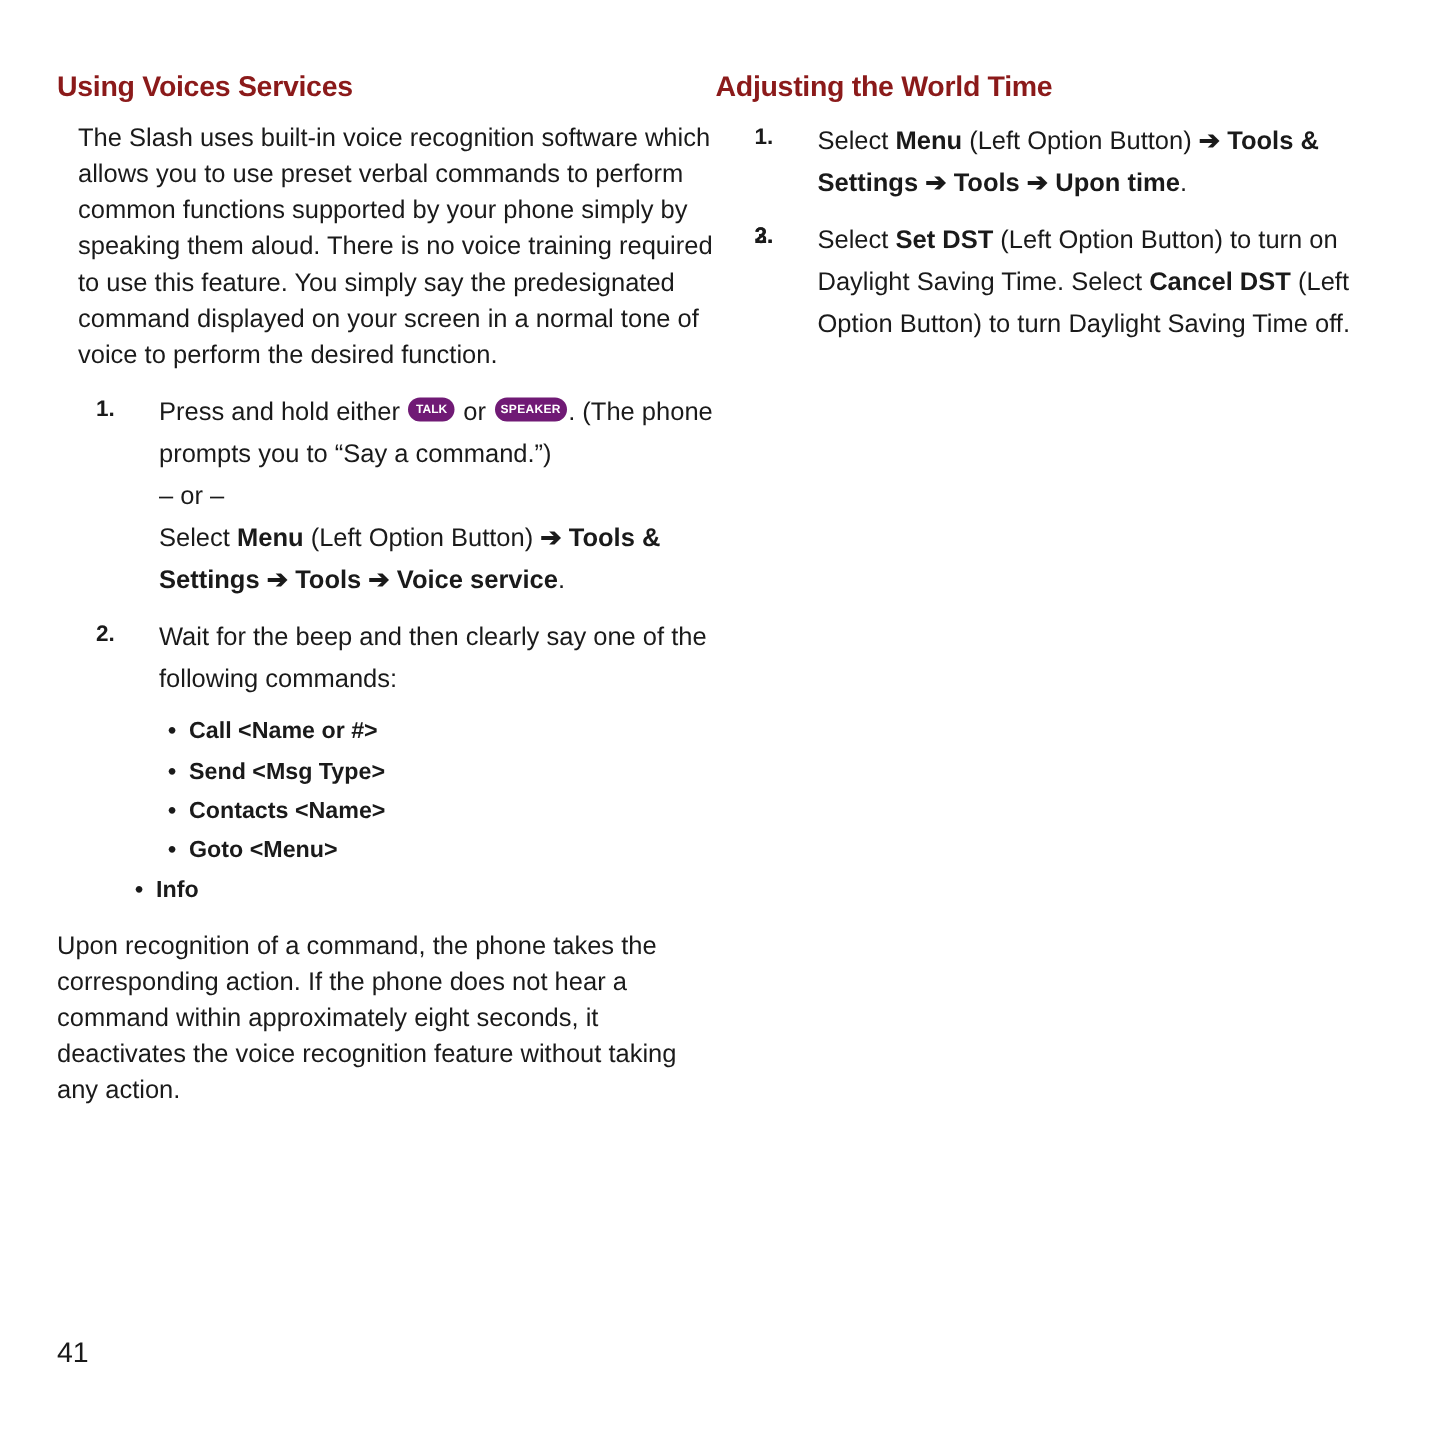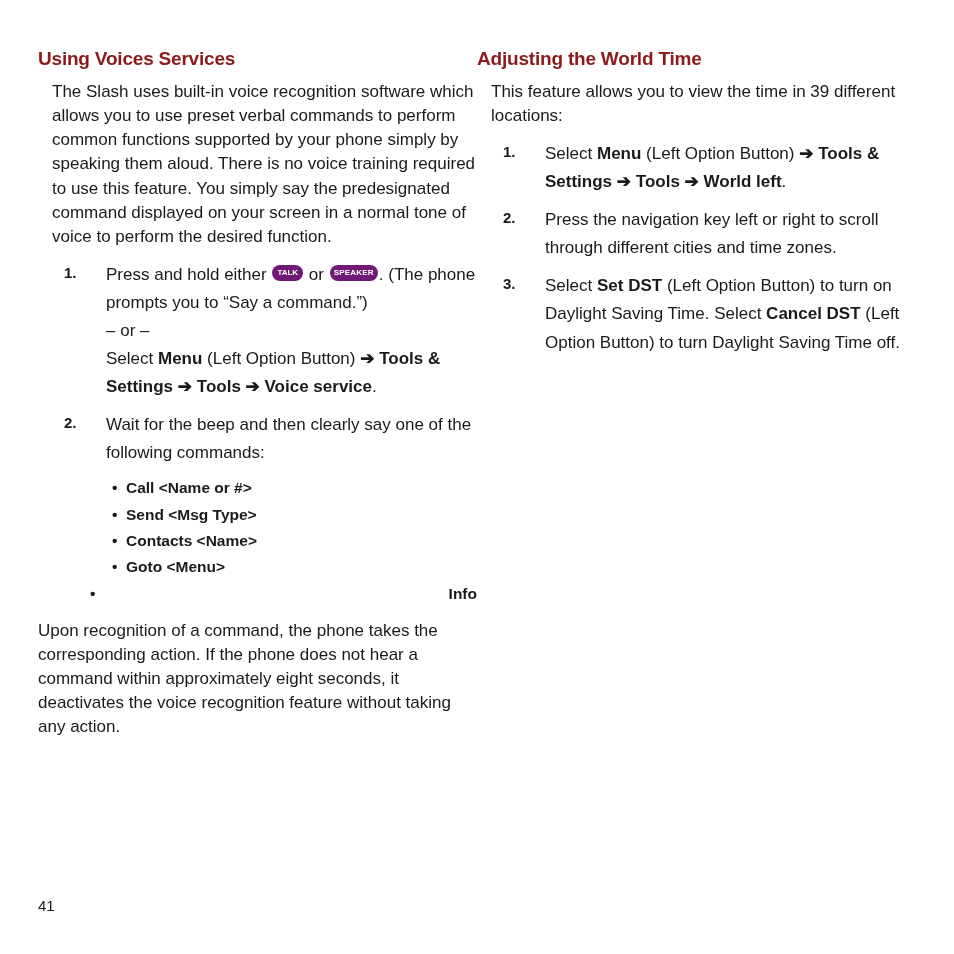--- a/index.html
+++ b/index.html
@@ -106,37 +106,36 @@
   }
   ul.voice-commands li::before {
     content: "•";
     position: absolute;
     left: -14px;
     top: 0;
     font-weight: 700;
   }
   ul.voice-commands li.outdent {
     margin-left: -22px;
-    text-align: right;
   }
   ul.voice-commands li.outdent::before {
     left: -14px;
   }
   p.followup {
     font-size: 17px;
     line-height: 1.42;
     margin: 0;
     font-family: "Helvetica Neue", Arial, sans-serif;
     font-stretch: condensed;
   }
   .page-number {
     position: absolute;
     bottom: 40px;
     left: 38px;
-    font-size: 15px;
+    font-size: 19px;
     font-family: "Helvetica Neue", Arial, sans-serif;
     font-stretch: condensed;
   }
   .arrow { font-weight: 700; }
 </style>
 </head>
 <body>
 
 <div class="columns">
 
@@ -168,30 +167,28 @@
           <li class="outdent">Info</li>
         </ul>
       </li>
     </ol>
 
     <p class="followup">Upon recognition of a command, the phone takes the corresponding action. If the phone does not hear a command within approximately eight seconds, it deactivates the voice recognition feature without taking any action.</p>
   </div>
 
   <div class="col">
     <h2 class="section-heading">Adjusting the World Time</h2>
-    <p class="body-text">This feature allows you to view the time in 39 different locations:</p>
 
     <ol class="numbered">
       <li>
         <span class="num">1.</span>
-        <span>Select </span><span class="bold">Menu</span><span> (Left Option Button) </span><span class="bold arrow">➔</span><span class="bold"> Tools &amp; Settings </span><span class="bold arrow">➔</span><span class="bold"> Tools </span><span class="bold arrow">➔</span><span class="bold"> World left</span><span>.</span>
+        <span>Select </span><span class="bold">Menu</span><span> (Left Option Button) </span><span class="bold arrow">➔</span><span class="bold"> Tools &amp; Settings </span><span class="bold arrow">➔</span><span class="bold"> Tools </span><span class="bold arrow">➔</span><span class="bold"> Upon time</span><span>.</span>
       </li>
       <li>
         <span class="num">2.</span>
-        <span>Press the navigation key left or right to scroll through different cities and time zones.</span>
       </li>
       <li>
         <span class="num">3.</span>
         <span>Select </span><span class="bold">Set DST</span><span> (Left Option Button) to turn on Daylight Saving Time. Select </span><span class="bold">Cancel DST</span><span> (Left Option Button) to turn Daylight Saving Time off.</span>
       </li>
     </ol>
   </div>
 
 </div>
 

